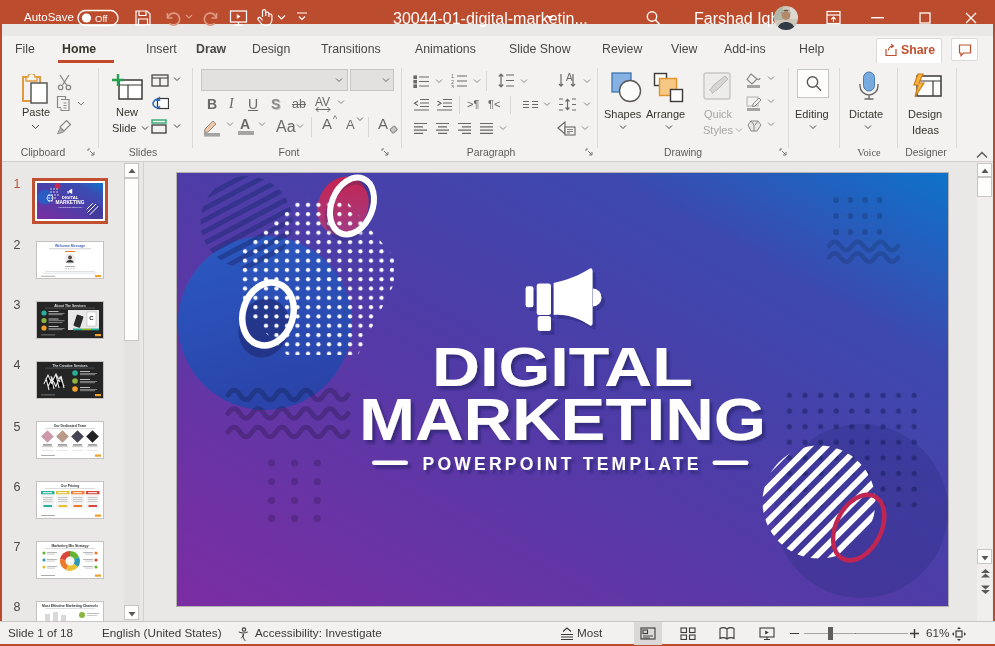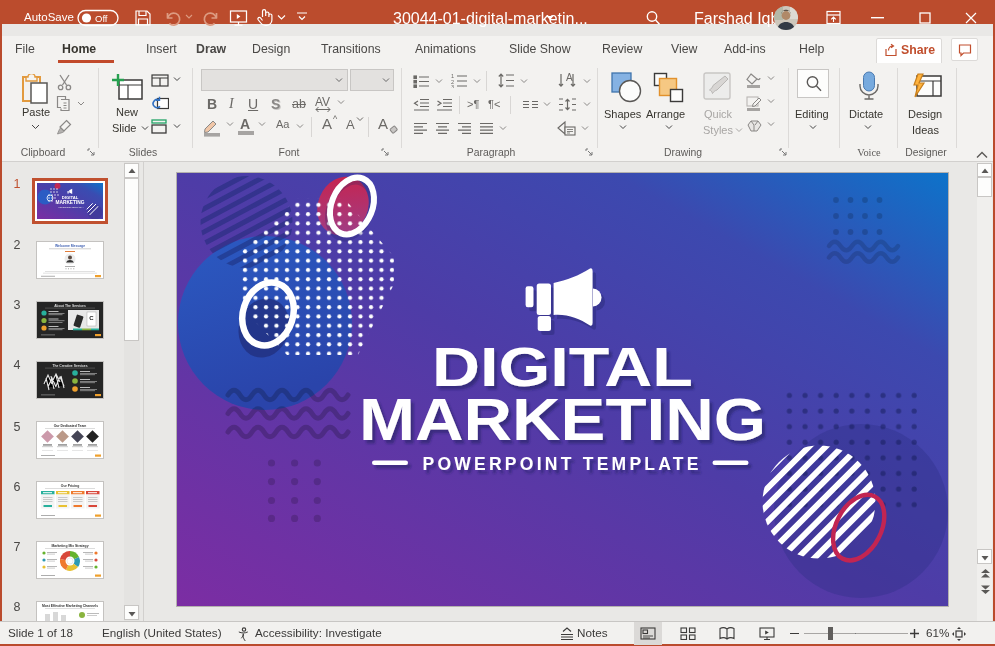--- a/index.html
+++ b/index.html
@@ -222,21 +222,21 @@
   <rect x="1" y="14" width="16" height="3.6" fill="#a6a4a2"></rect>
  </svg>
  <svg class="abs" style="left:226px;top:59px;" width="8" height="5" viewBox="0 0 8 5" fill="none" stroke="#8a8886">
         <path d="M1 0.5 l3 3 l3-3"></path>
       </svg>
  <span class="abs" style="left:240px;top:53px;font-size:14px;font-weight:bold;color:#6b6966;">A</span>
  <div class="abs" style="left:238px;top:68px;width:16px;height:4px;background:#a6a4a2;"></div>
  <svg class="abs" style="left:258px;top:59px;" width="8" height="5" viewBox="0 0 8 5" fill="none" stroke="#8a8886">
         <path d="M1 0.5 l3 3 l3-3"></path>
       </svg>
- <span class="abs" style="left:276px;top:55px;font-size:11px;color:#6b6966;">Aa</span>
+ <span class="abs" style="left:276px;top:55px;font-size:16px;color:#6b6966;">Aa</span>
  <svg class="abs" style="left:296px;top:61px;" width="8" height="5" viewBox="0 0 8 5" fill="none" stroke="#8a8886">
         <path d="M1 0.5 l3 3 l3-3"></path>
       </svg>
  <div class="abs" style="left:311px;top:54px;width:1px;height:20px;background:#d8d6d4;"></div>
  <span class="abs" style="left:322px;top:52px;font-size:15px;color:#6b6966;">A</span>
       <span class="abs" style="left:333px;top:51px;font-size:9px;color:#6b6966;">^</span>
  <span class="abs" style="left:346px;top:54px;font-size:13px;color:#6b6966;">A</span>
       <svg class="abs" style="left:356px;top:54px;" width="8" height="5" viewBox="0 0 8 5" fill="none" stroke="#6b6966">
         <path d="M1 0.5 l3 3 l3-3"></path>
       </svg>
@@ -881,21 +881,21 @@
  <span class="s" style="left:102px;">English (United States)</span>
  <svg class="abs" style="left:237px;top:5px;" width="15" height="14" viewBox="0 0 15 14" fill="none" stroke="#3b3a39" stroke-width="1.1">
   <circle cx="7" cy="2.6" r="1.7"></circle>
         <path d="M2 5.5 c3.3 1.5 6.7 1.5 10 0 M7 7.5 v3 m0-3 c0 2-1 3.5-2.2 5 M7 10.5 c0 2 1 3.5 2.2 5" transform="scale(0.9)"></path>
  </svg>
  <span class="s" style="left:255px;">Accessibility: Investigate</span>
  <svg class="abs" style="left:560px;top:5px;" width="14" height="13" viewBox="0 0 14 13" stroke="#3b3a39" stroke-width="1.1" fill="none">
   <path d="M3 4.5 L7 1 l4 3.5"></path>
         <path d="M1 7.5 h12 M1 10 h12 M1 12.5 h12"></path>
  </svg>
- <span class="s" style="left:577px;">Notes</span>
+ <span class="s" style="left:577px;">Most</span>
  <div class="abs" style="left:634px;top:0px;width:28px;height:23px;background:#dbd9d7;"></div>
  <svg class="abs" style="left:640px;top:5px;" width="16" height="13" viewBox="0 0 16 13" fill="none" stroke="#3b3a39" stroke-width="1.1">
   <rect x="1" y="1" width="14" height="11"></rect>
         <rect x="3" y="3" width="4.5" height="3.5"></rect>
         <path d="M3 9 h10 M3 11 h7" stroke-width="0.9"></path>
  </svg>
  <svg class="abs" style="left:680px;top:5px;" width="16" height="13" viewBox="0 0 16 13" fill="none" stroke="#3b3a39" stroke-width="1.1">
   <rect x="1" y="1" width="5.5" height="4.5"></rect>
         <rect x="9.5" y="1" width="5.5" height="4.5"></rect>
         <rect x="1" y="8" width="5.5" height="4.5"></rect>

